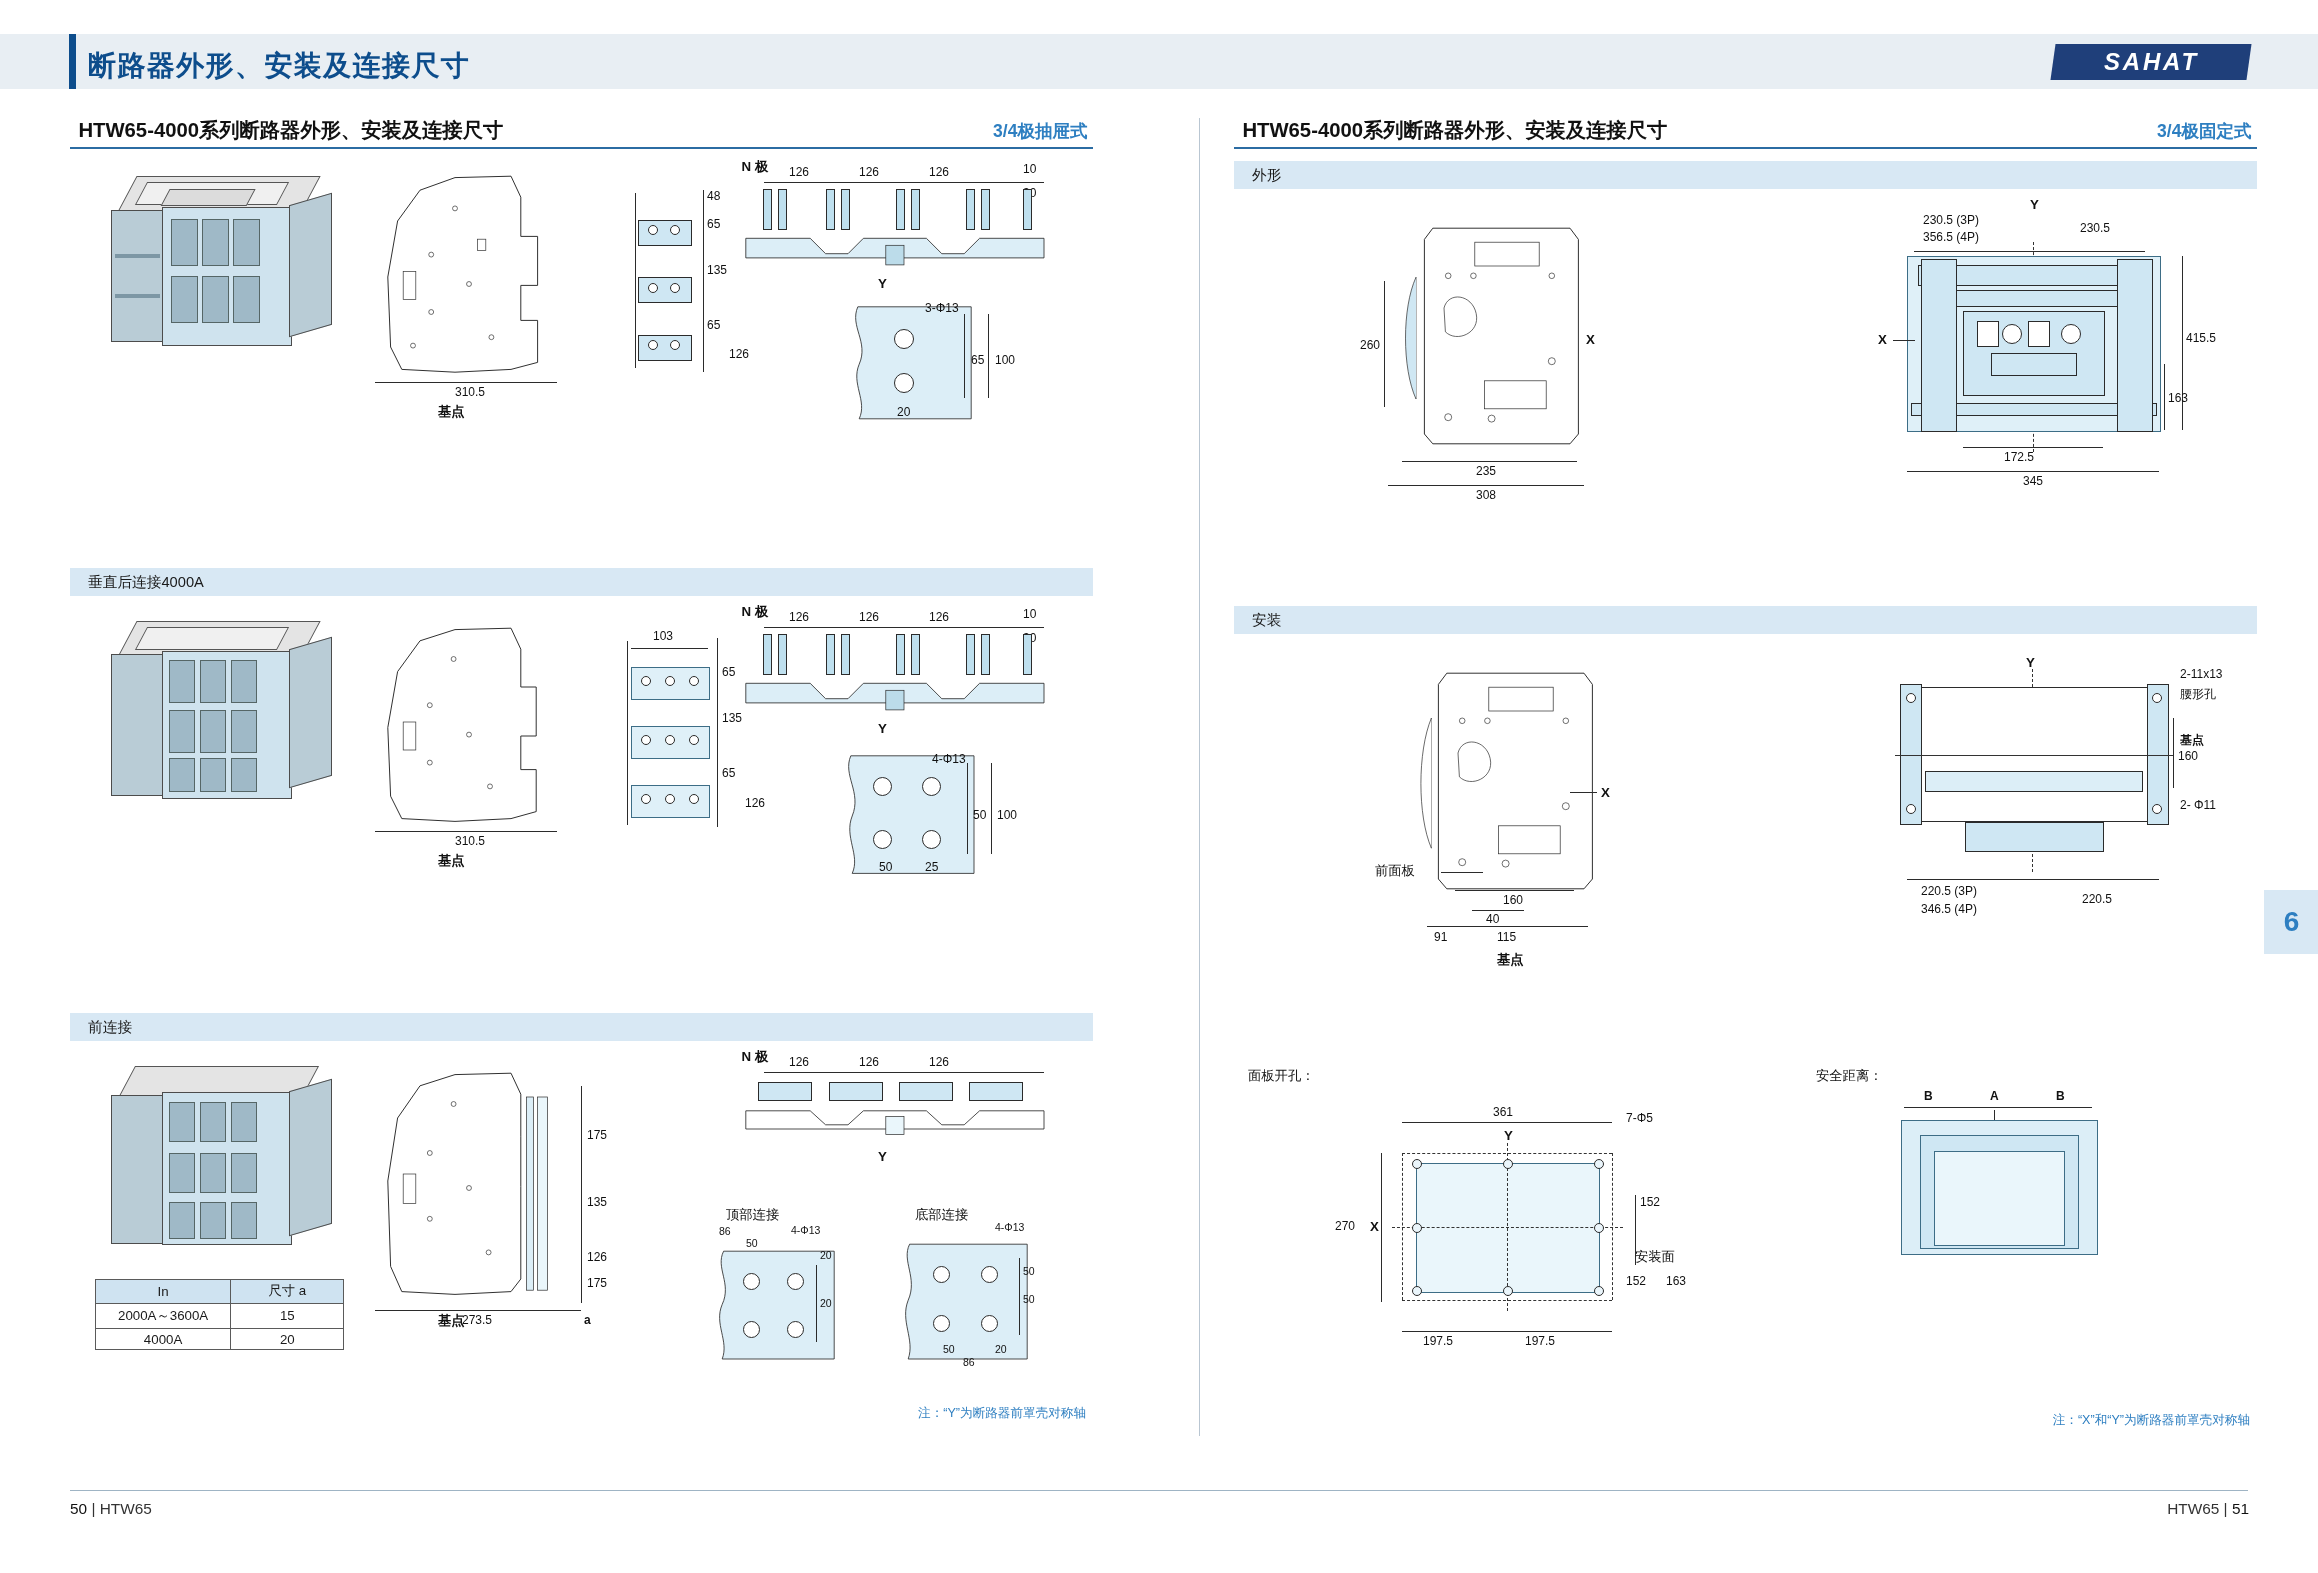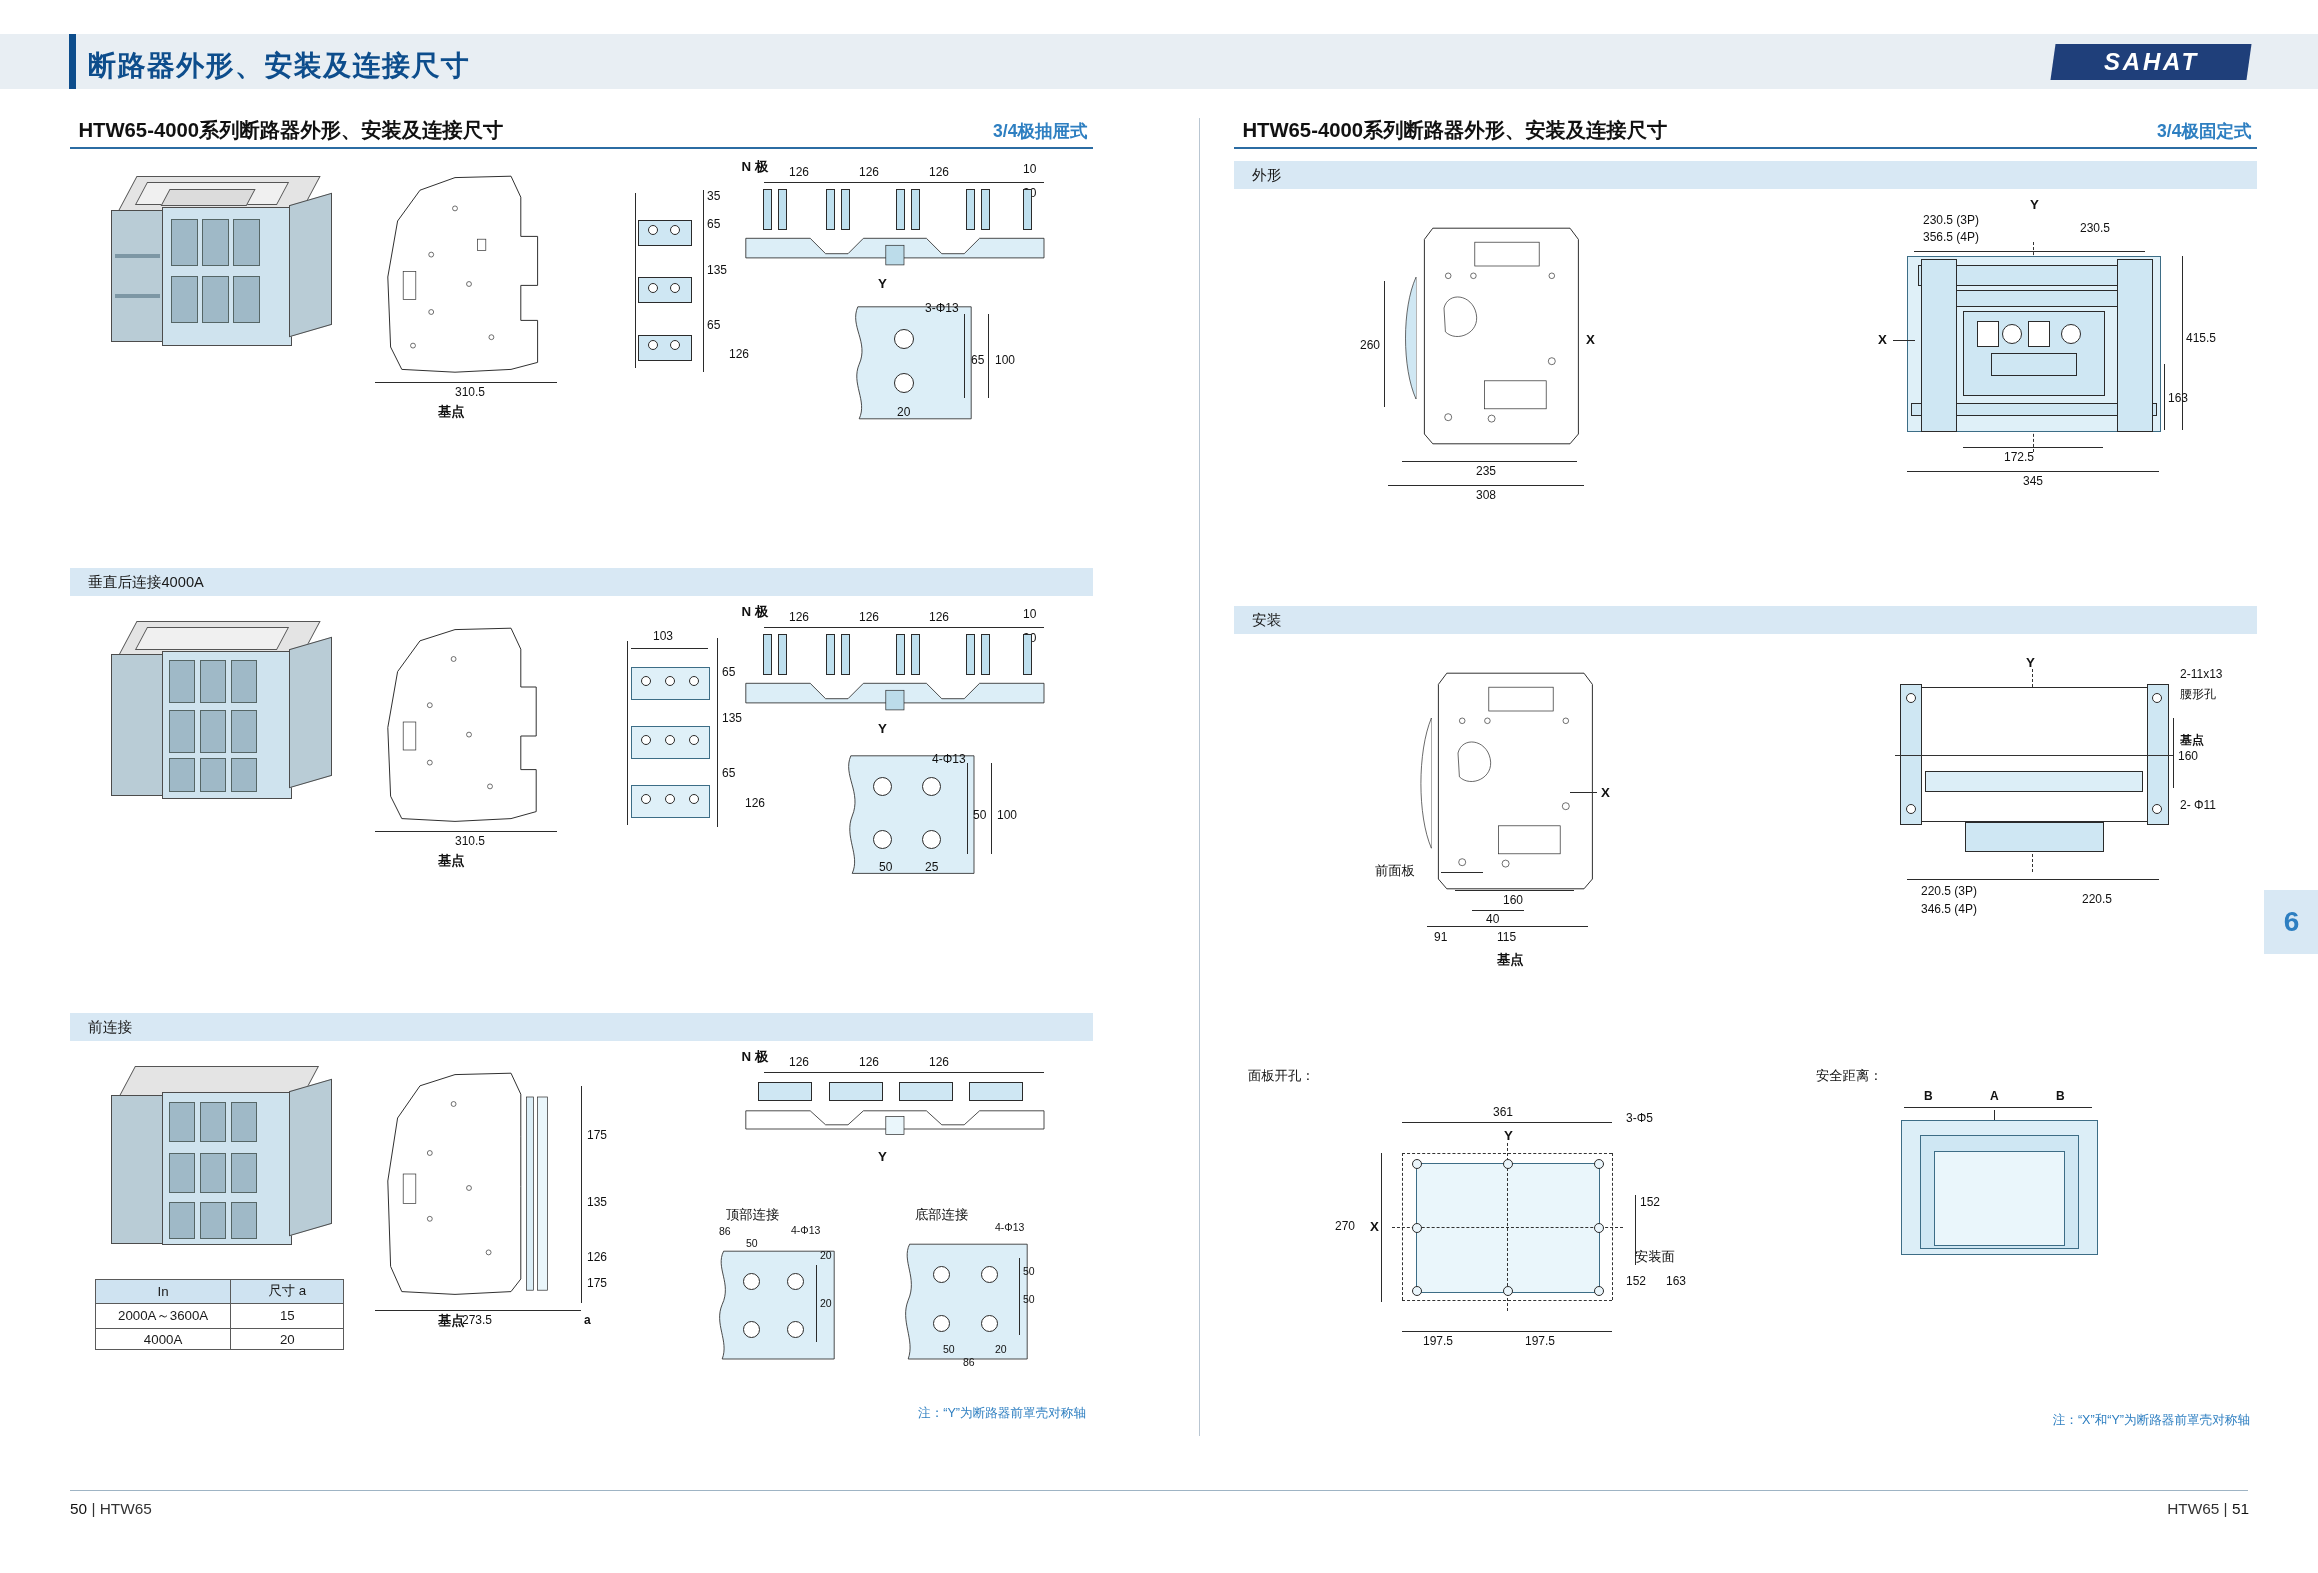--- a/index.html
+++ b/index.html
@@ -165,21 +165,21 @@
         <div class="o-cyan" style="position:absolute;left:14px;top:98px;width:52px;height:24px;"></div>
         <div class="o-cyan" style="position:absolute;left:14px;top:156px;width:52px;height:24px;"></div>
         <div class="ln v" style="left:11.2px;top:14px;height:175px;"></div>
         <div class="circ" style="left:24px;top:46px;width:8.4px;height:8.4px;"></div>
         <div class="circ" style="left:46px;top:46px;width:8.4px;height:8.4px;"></div>
         <div class="circ" style="left:24px;top:104px;width:8.4px;height:8.4px;"></div>
         <div class="circ" style="left:46px;top:104px;width:8.4px;height:8.4px;"></div>
         <div class="circ" style="left:24px;top:161px;width:8.4px;height:8.4px;"></div>
         <div class="circ" style="left:46px;top:161px;width:8.4px;height:8.4px;"></div>
         <div class="ln v" style="left:79px;top:11.2px;height:182px;"></div>
-        <div class="dim" style="left:83px;top:9.8px;">35</div>
+        <div class="dim" style="left:83px;top:9.8px;">48</div>
         <div class="dim" style="left:83px;top:38px;">65</div>
         <div class="dim" style="left:83px;top:84px;">135</div>
         <div class="dim" style="left:83px;top:139px;">65</div>
         <div class="dim" style="left:105px;top:168px;">126</div>
       </div>
 
       <div class="dwg" style="left:652px;top:7px;width:364px;height:140px;">
         <div class="lbl" style="left:19.6px;top:0px;font-weight:bold;">N 极</div>
         <div class="ln h" style="left:42px;top:24px;width:280px;"></div>
         <div class="dim" style="left:67px;top:7px;">126</div>
@@ -585,21 +585,21 @@
 
 
     <div class="panel" style="height:421px;">
 
       <div class="lbl" style="position:absolute;left:14px;top:19.6px;">面板开孔：</div>
       <div class="lbl" style="position:absolute;left:582px;top:19.6px;">安全距离：</div>
 
       <div class="dwg" style="left:84px;top:42px;width:477px;height:294px;">
         <div class="ln h" style="left:84px;top:32px;width:210px;"></div>
         <div class="dim" style="left:175px;top:15.4px;">361</div>
-        <div class="dim" style="left:308px;top:21px;">3-Φ5</div>
+        <div class="dim" style="left:308px;top:21px;">7-Φ5</div>
         <div class="lbl" style="left:186px;top:38px;font-weight:bold;">Y</div>
 
         <div class="dash" style="left:84px;top:63px;width:210px;"></div>
         <div class="dash" style="left:84px;top:210px;width:210px;"></div>
         <div class="dashv" style="left:84px;top:63px;height:147px;"></div>
         <div class="dashv" style="left:294px;top:63px;height:147px;"></div>
         <div class="o-cyanL" style="position:absolute;left:98px;top:73px;width:182px;height:128px;background:#eaf6fb;"></div>
         <div class="dashv" style="left:189px;top:53px;height:168px;"></div>
         <div class="dash" style="left:74px;top:137px;width:231px;"></div>
 

